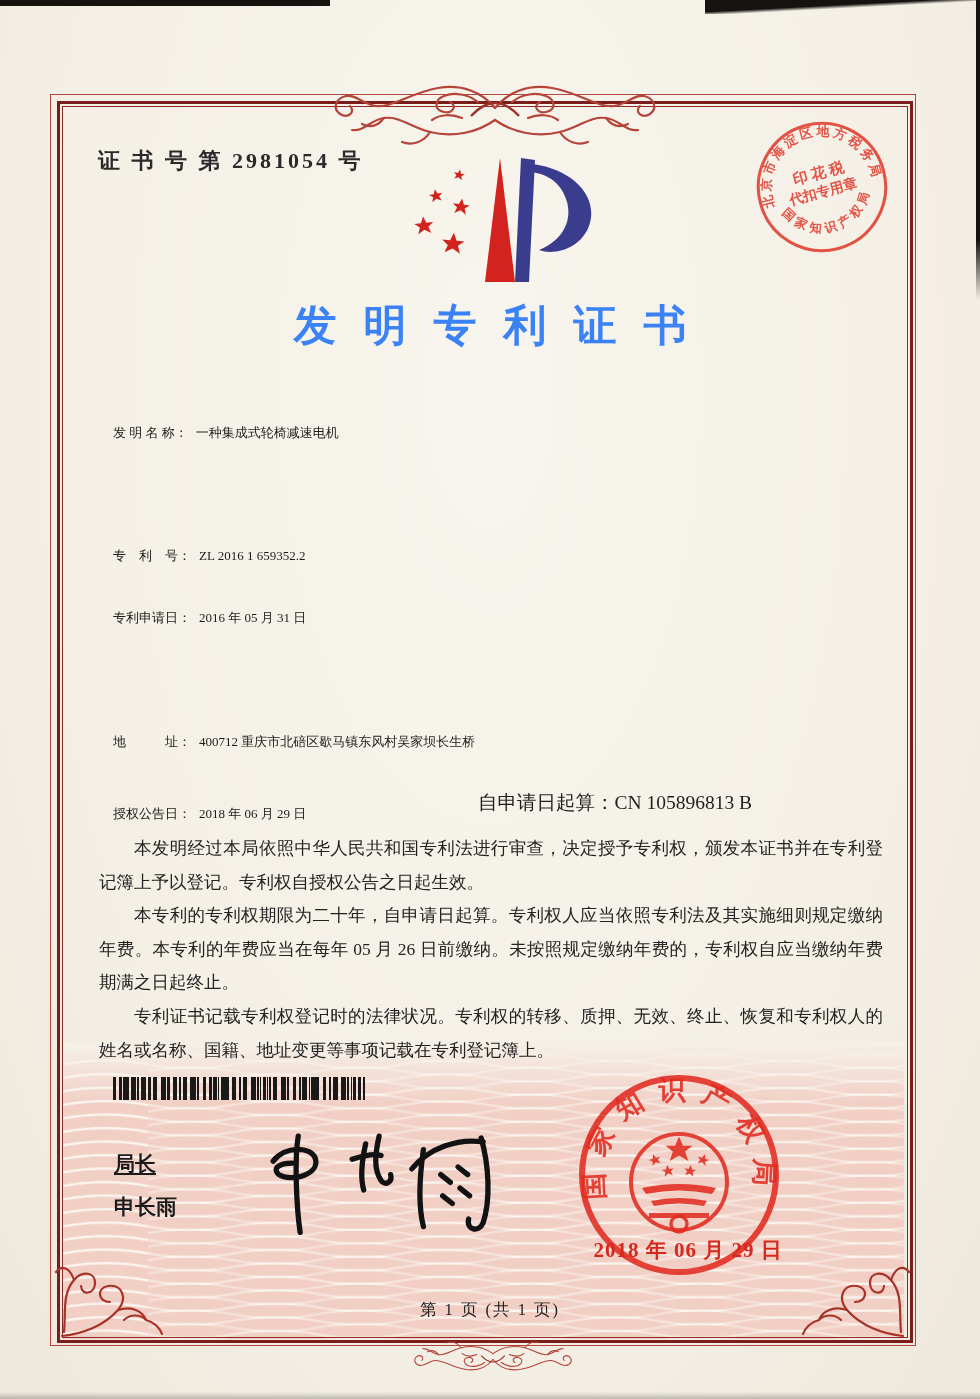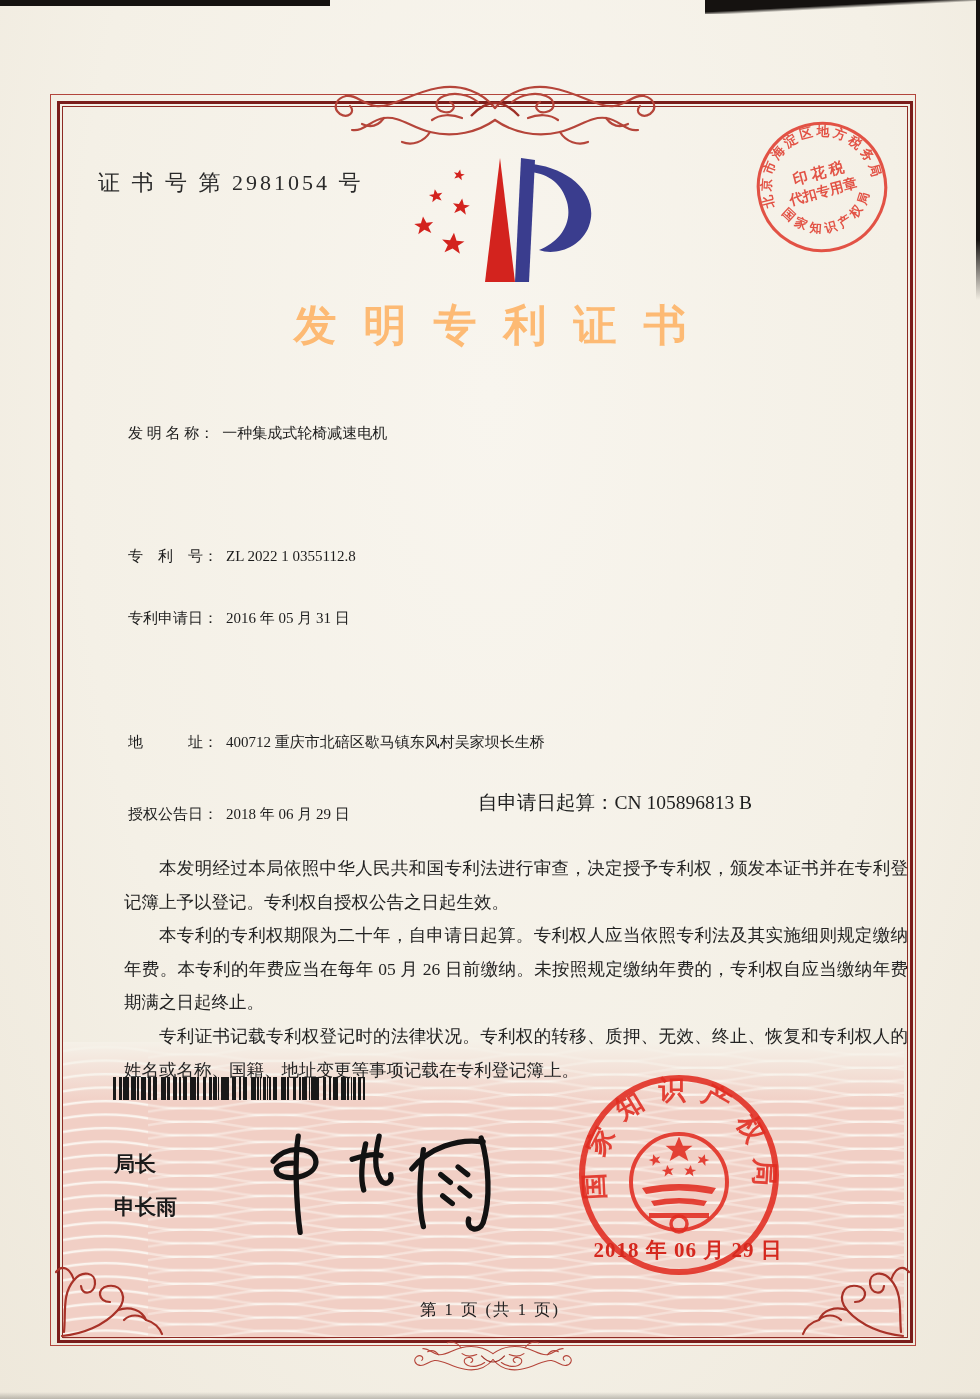--- a/index.html
+++ b/index.html
@@ -10,37 +10,37 @@
   .abs{position:absolute;}
   
   .frame-outer{left:50px;top:94px;width:864px;height:1250px;border:1.5px solid #b2453c;}
   .frame-inner{left:57px;top:101px;width:850px;height:1236px;border:3px solid #7a1d1b;
                outline:1px solid #8d2a23;outline-offset:-6px;}
   
   .band{left:63px;top:1042px;width:841px;height:297px;}
   .band-fade{left:63px;top:1042px;width:841px;height:62px;
              background:linear-gradient(#f5f1e8,rgba(245,241,232,0));}
   
-  .certno{left:98px;top:168px;font-size:22px;letter-spacing:3px;color:#2a2a2a;}
+  .certno{left:98px;top:146px;font-size:22px;letter-spacing:3px;color:#2a2a2a;font-weight:bold;}
   .title{left:0;right:0;top:297px;text-align:center;font-size:43px;font-weight:bold;
-         letter-spacing:27px;padding-left:27px;color:#fdba74;}
-  .row{left:128px;width:780px;font-size:15px;color:#1c1c1c;white-space:nowrap;}
+         letter-spacing:27px;padding-left:27px;color:#3b82f6;}
+  .row{left:113px;width:780px;font-size:13px;color:#1c1c1c;white-space:nowrap;}
   .row .val{margin-left:8px;}
   .grant2{left:478px;top:789px;font-size:19.5px;white-space:nowrap;}
-  .paras{left:99px;top:852px;width:784px;font-size:17.5px;line-height:33.6px;
-         text-align:justify;color:#232323;margin-left:25px;}
+  .paras{left:99px;top:832px;width:784px;font-size:17.5px;line-height:33.6px;
+         text-align:justify;color:#232323;}
   .paras p{margin:0;text-indent:2em;}
   .barcode{left:113px;top:1077px;width:252px;height:23px;z-index:3;
     background-image:
       repeating-linear-gradient(90deg,#191919 0 2px,rgba(0,0,0,0) 2px 6px),
       repeating-linear-gradient(90deg,#191919 0 3px,rgba(0,0,0,0) 3px 10px),
       repeating-linear-gradient(90deg,#191919 0 1.5px,rgba(0,0,0,0) 1.5px 7px);}
   .post,.postname{left:114px;font-size:21px;font-weight:600;z-index:3;
         font-family:"Liberation Sans","DejaVu Sans",sans-serif;color:#1b1b1b;}
-  .post{top:1150px;} .postname{top:1193px;}
+  .post{top:1150px;text-decoration:underline;} .postname{top:1193px;}
   .issue-date{left:588px;top:1236px;width:200px;text-align:center;z-index:4;
         font-size:21px;font-weight:bold;letter-spacing:1px;color:#d5281e;}
   .footer{left:0;right:0;top:1299px;text-align:center;font-size:16.5px;
         letter-spacing:2px;color:#222;z-index:3;font-family:Liberation Serif, serif;}
   .z2{z-index:2;} .z3{z-index:3;} .z4{z-index:4;}
   
   .scan-top{left:0;top:0;width:330px;height:6px;background:#151210;z-index:9;}
   .scan-topr{right:0;top:0;width:275px;height:14px;z-index:9;
       background:linear-gradient(177deg,#151210 42%,rgba(21,18,16,0) 55%);}
   .scan-right{right:0;top:0;width:4px;height:300px;z-index:9;
@@ -139,21 +139,21 @@
       </text>
     </g>
   </svg>
 
   <div class="abs title z3">发明专利证书</div>
 
   <div class="abs row z3" style="top:424px;">
     <span>发 明 名 称：</span><span class="val">一种集成式轮椅减速电机</span>
   </div>
   <div class="abs row z3" style="top:547px;">
-    <span>专　利　号：</span><span class="val">ZL 2022 1 0355112.8</span>
+    <span>专　利　号：</span><span class="val">ZL 2016 1 659352.2</span>
   </div>
   <div class="abs row z3" style="top:609px;">
     <span>专利申请日：</span><span class="val">2016 年 05 月 31 日</span>
   </div>
   <div class="abs row z3" style="top:733px;">
     <span>地　　　址：</span><span class="val">400712 重庆市北碚区歇马镇东风村吴家坝长生桥</span>
   </div>
 
   <div class="abs row z3" style="top:789px;margin-top:16px;">
     <span>授权公告日：</span><span class="val">2018 年 06 月 29 日</span>

